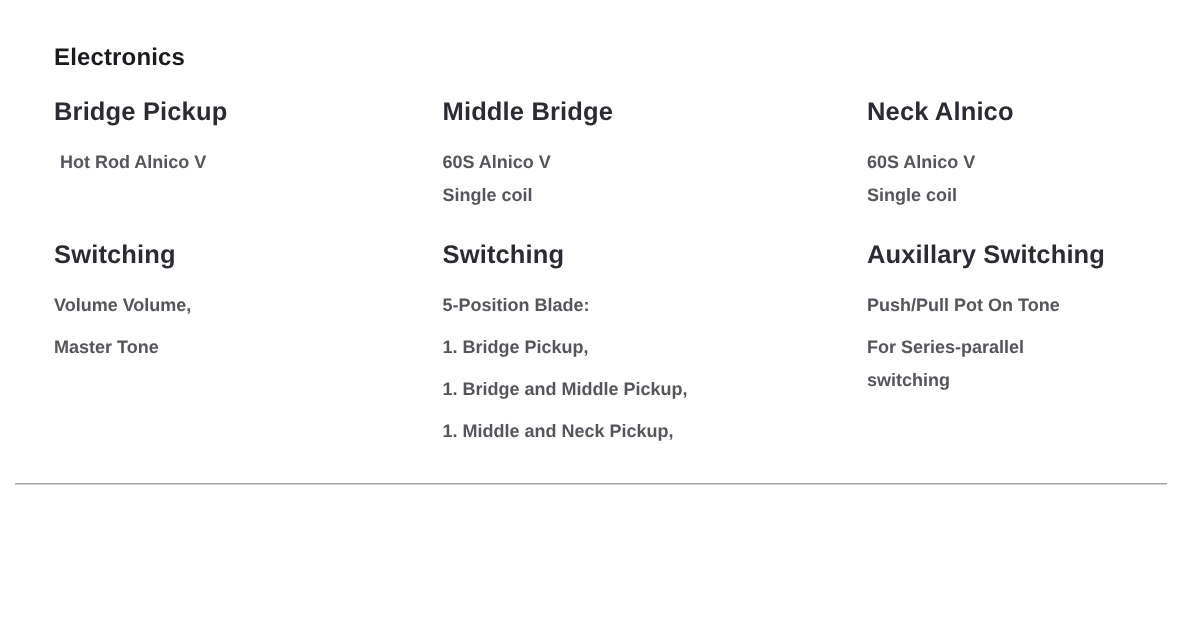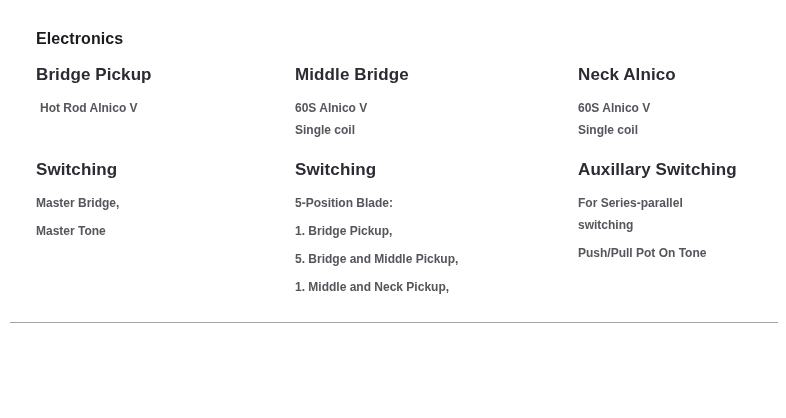--- a/index.html
+++ b/index.html
@@ -63,50 +63,50 @@
       <h3 class="cell-heading">Neck Alnico</h3>
       <p>
         <span class="line">60S Alnico V</span>
         <span class="line">Single coil</span>
       </p>
     </div>
 
     <div class="cell">
       <h3 class="cell-heading">Switching</h3>
       <p>
-        <span class="line">Master Bridge,</span>
+        <span class="line">Volume Volume,</span>
       </p>
       <p>
         <span class="line">Master Tone</span>
       </p>
     </div>
 
     <div class="cell">
       <h3 class="cell-heading">Switching</h3>
       <p>
         <span class="line">5-Position Blade:</span>
       </p>
       <p>
         <span class="line">1. Bridge Pickup,</span>
       </p>
       <p>
-        <span class="line">5. Bridge and Middle Pickup,</span>
+        <span class="line">1. Bridge and Middle Pickup,</span>
       </p>
       <p>
         <span class="line">1. Middle and Neck Pickup,</span>
       </p>
     </div>
 
     <div class="cell">
       <h3 class="cell-heading">Auxillary Switching</h3>
       <p>
+        <span class="line">Push/Pull Pot On Tone</span>
+      </p>
+      <p>
         <span class="line">For Series-parallel</span>
         <span class="line">switching</span>
-      </p>
-      <p>
-        <span class="line">Push/Pull Pot On Tone</span>
       </p>
     </div>
 
   </div>
 </div>
 
 <div class="divider"></div>
 
 </body></html>

